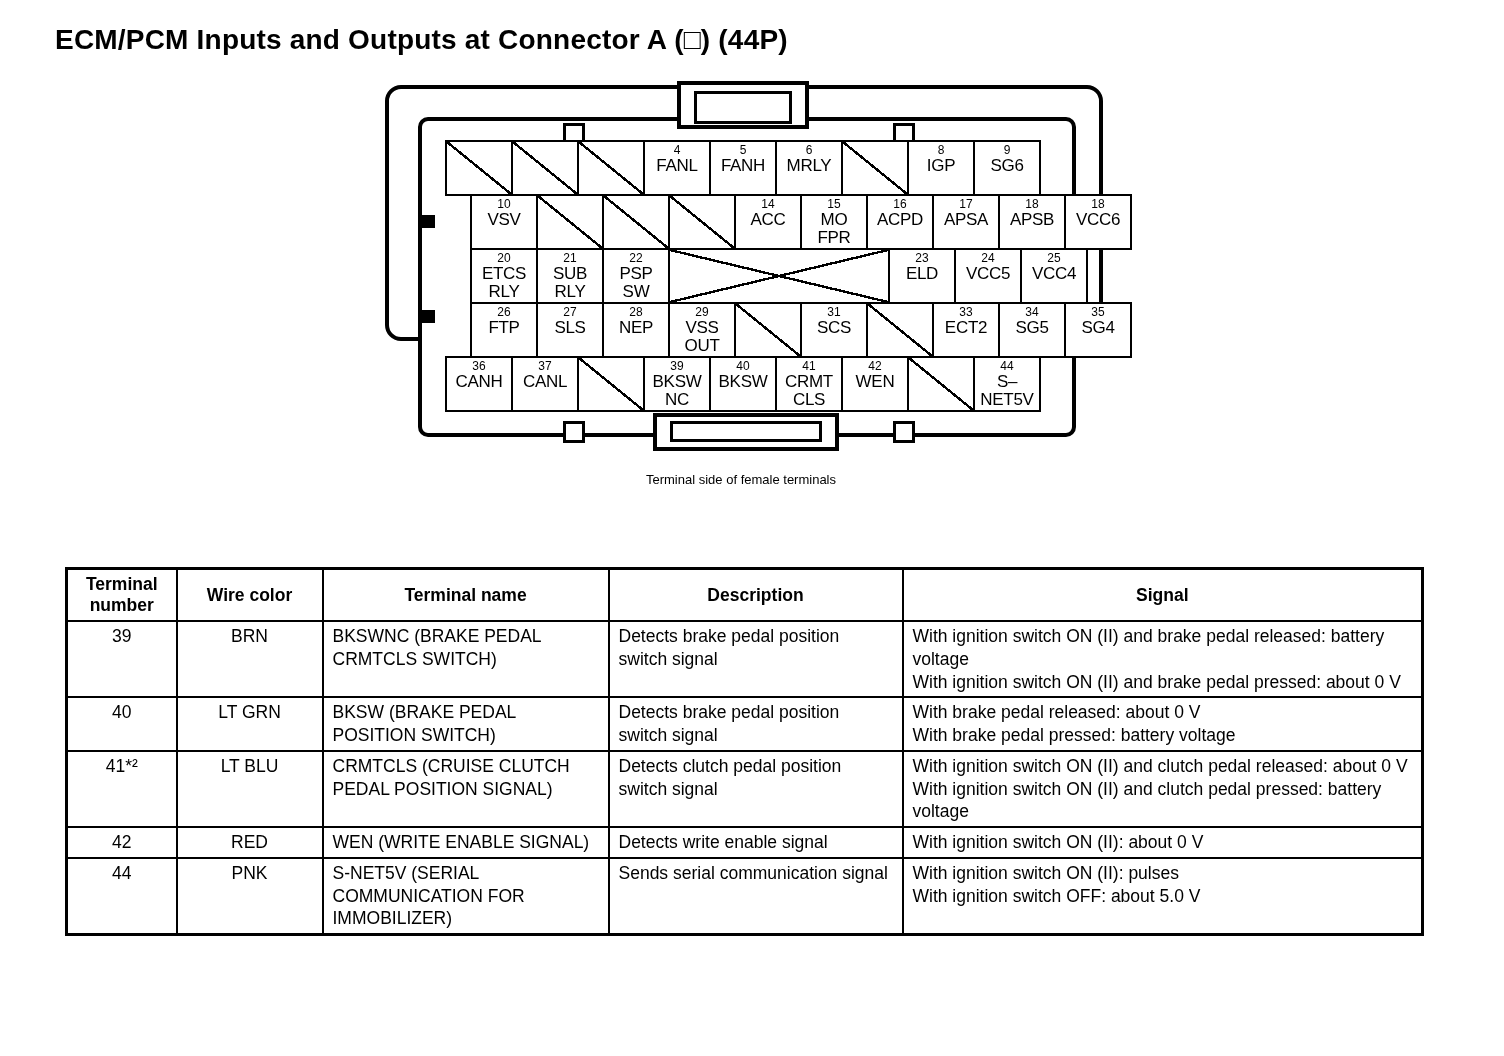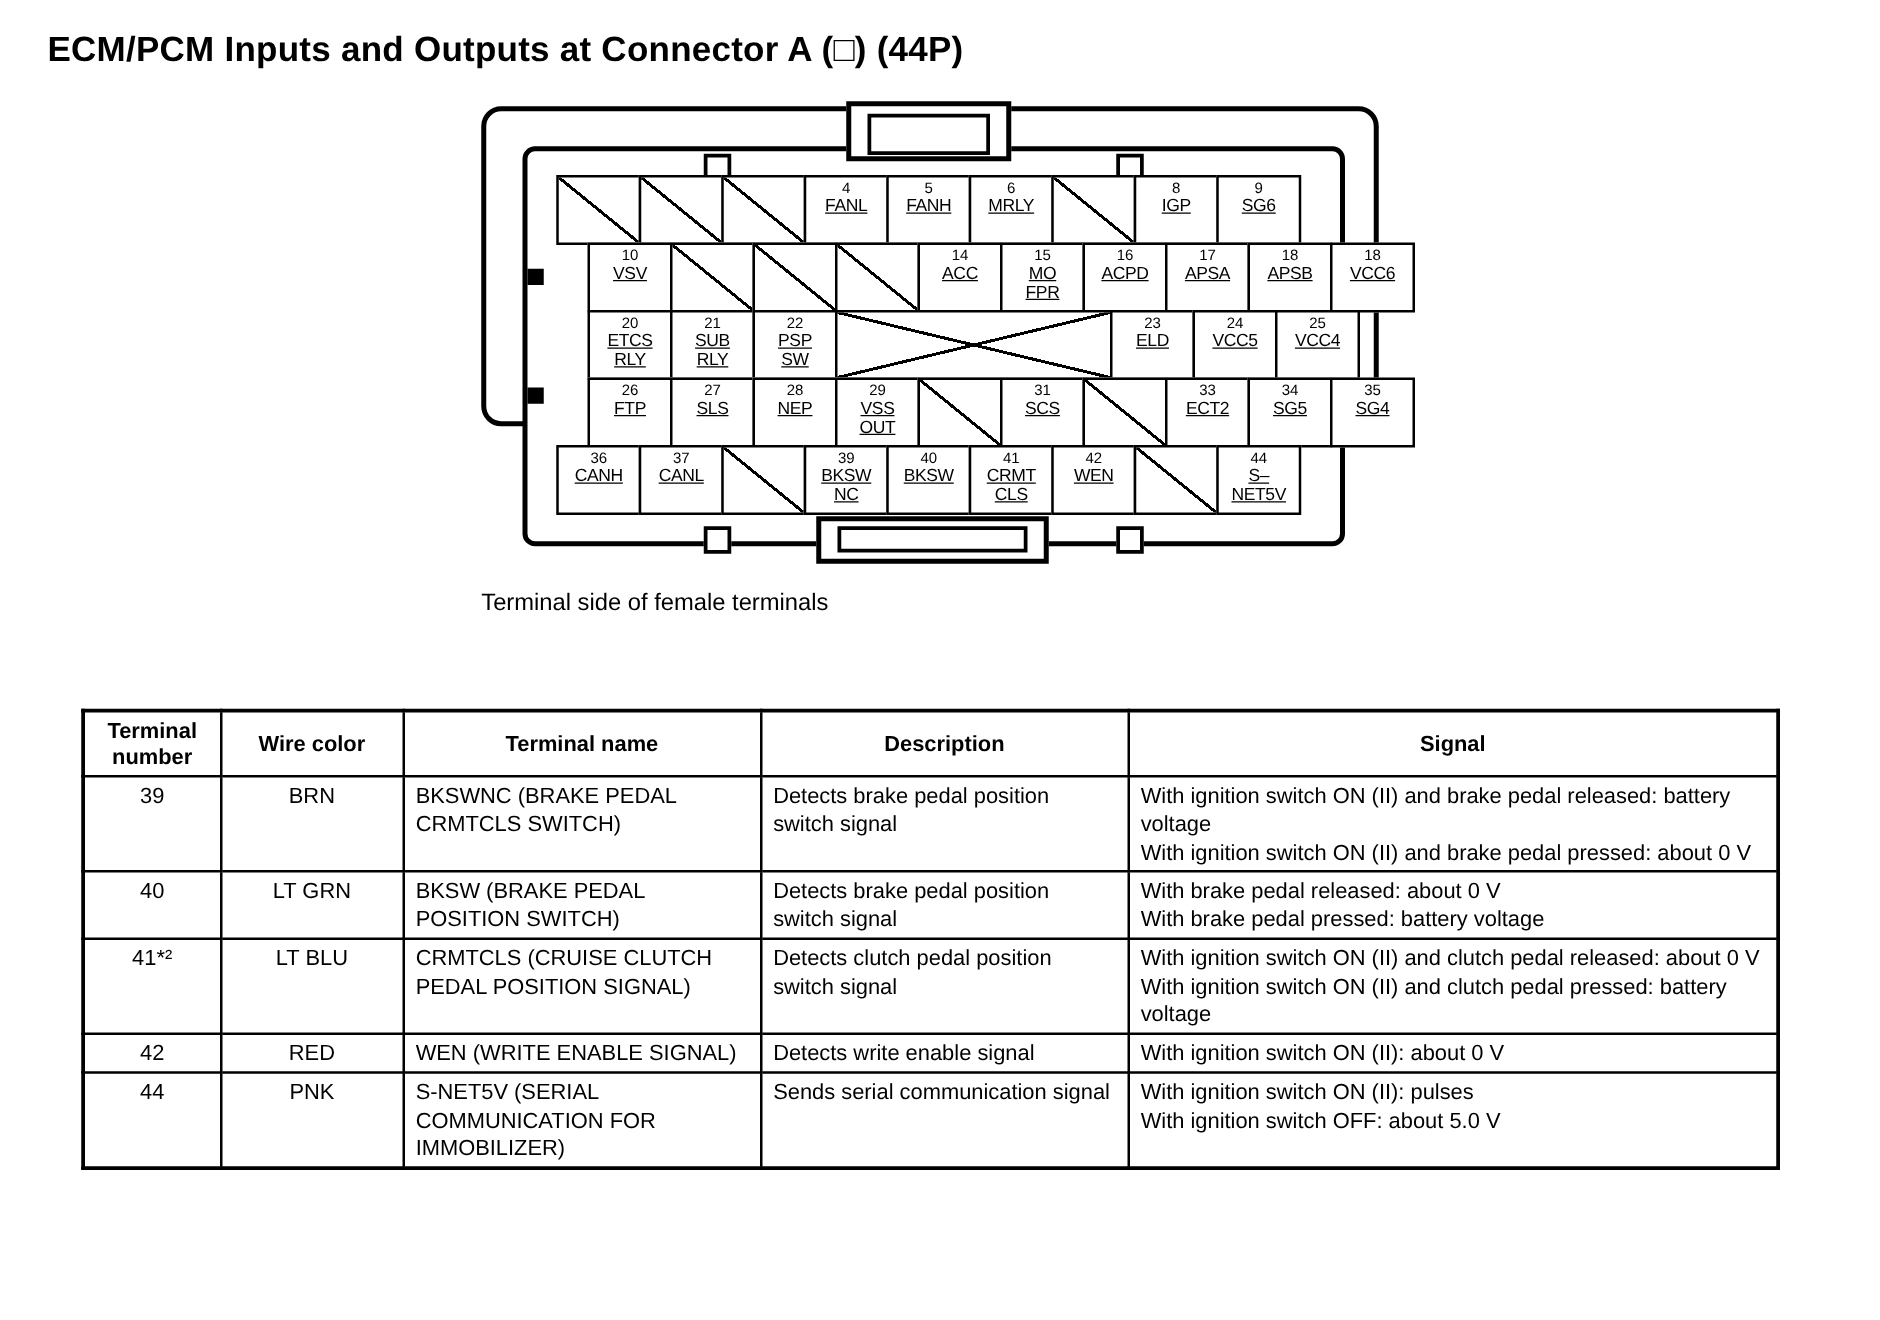--- a/index.html
+++ b/index.html
@@ -4,21 +4,21 @@
 <style>
   html,body { margin:0; padding:0; }
   body {
     width:1504px; height:1056px; background:#fff; color:#000;
     font-family:"Liberation Sans","DejaVu Sans",sans-serif;
     position:relative; overflow:hidden;
   }
   .page { position:absolute; inset:0; background:#fff; }
 
   .title {
-    position:absolute; left:38px; top:24px;
+    position:absolute; left:55px; top:24px;
     font-size:28px; font-weight:bold; letter-spacing:0.2px;
   }
 
   
   .diagram { position:absolute; left:385px; top:75px; width:712px; height:380px; }
   .shell {
     position:absolute; left:0; top:10px; width:710px; height:248px;
     border:4px solid #000; border-radius:16px; background:#fff;
   }
   .bodybox {
@@ -53,39 +53,39 @@
   .row-narrow { margin-left:85px; }
   .pin-cell {
     box-sizing:border-box; border:2px solid #000; height:56px; background:#fff;
     text-align:center; padding-top:2px; overflow:hidden;
   }
   .pin-cell + .pin-cell { margin-left:-2px; }
   .row-wide  .pin-cell { width:68px; }
   .row-narrow .pin-cell { width:68px; }
   .row-narrow .pin-cell.crossed { width:222px; }
   .pin-num   { font-size:12px; line-height:1.1; }
-  .pin-label { font-size:14px; line-height:1.05; white-space:pre-line; letter-spacing:-0.3px;text-decoration:underline; }
+  .pin-label { font-size:17px; line-height:1.05; white-space:pre-line; letter-spacing:-0.3px; }
   .pin-cell.blank {
     background-image:linear-gradient(to top right,
       transparent calc(50% - 1.2px), #000 calc(50% - 1.2px),
       #000 calc(50% + 1.2px), transparent calc(50% + 1.2px));
   }
   .pin-cell.crossed {
     background-image:
       linear-gradient(to top right,
         transparent calc(50% - 1.2px), #000 calc(50% - 1.2px),
         #000 calc(50% + 1.2px), transparent calc(50% + 1.2px)),
       linear-gradient(to bottom right,
         transparent calc(50% - 1.2px), #000 calc(50% - 1.2px),
         #000 calc(50% + 1.2px), transparent calc(50% + 1.2px));
   }
 
   .caption {
     position:absolute; left:385px; top:472px; width:712px;
-    font-size:19px;
+    text-align:center; font-size:13px;
   }
   .note { position:absolute; left:55px; top:526px; font-size:19px; }
 
   
   .table-wrap { position:absolute; left:65px; top:567px; width:1116px; }
   table.pinout {
     border-collapse:collapse; table-layout:fixed; width:1356px;
     border:3px solid #000;
   }
   .pinout th, .pinout td {

